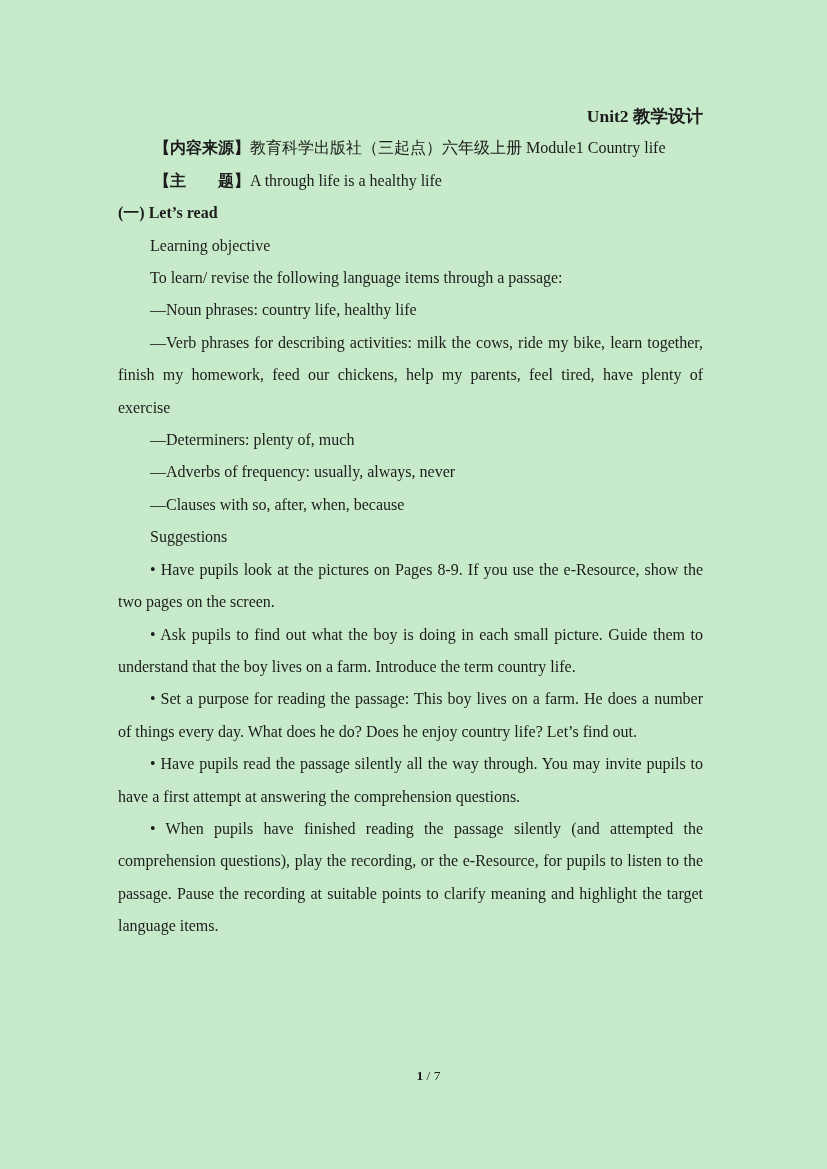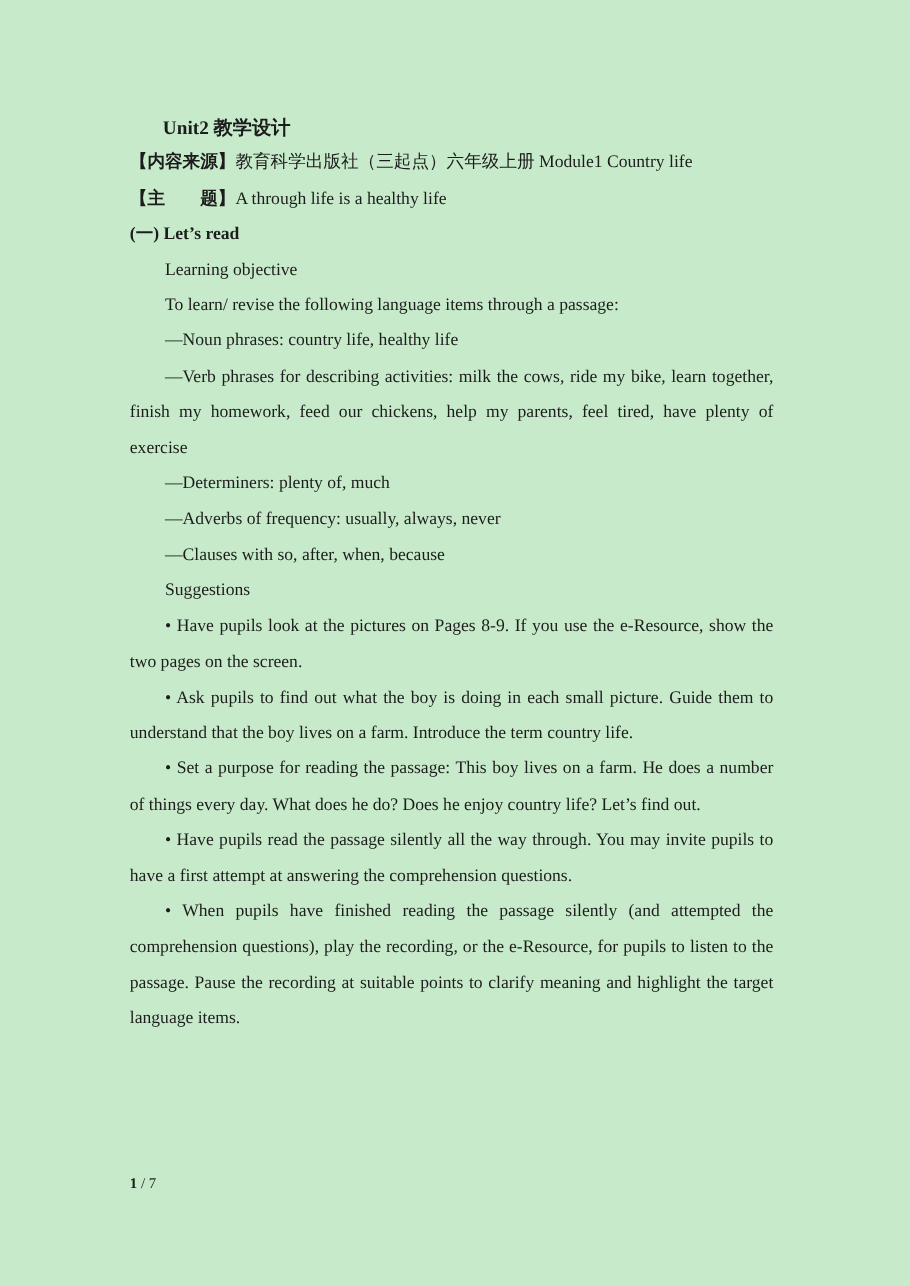--- a/index.html
+++ b/index.html
@@ -23,32 +23,32 @@
   }
   .content p {
     margin: 0;
     font-size: 16px;
     line-height: 32.4px;
     text-align: justify;
   }
   .content p.title {
     font-size: 17.5px;
     font-weight: bold;
-    text-align: left;
+    text-align: right;
     text-indent: 30px;
   }
   .ind { text-indent: 32px; }
-  .b { font-weight: bold; }
+  .b { font-weight: bold; margin-left: 36px; }
   .i { }
   .footer {
     position: absolute;
     left: 118px;
     top: 1066px;
     width: 585px;
-    text-align: left;
+    text-align: center;
     font-size: 13.5px;
     line-height: 20px;
   }
 </style>
 </head>
 <body>
 
 <div class="page">
   <div class="content">
     <p class="title">Unit2 教学设计</p>

